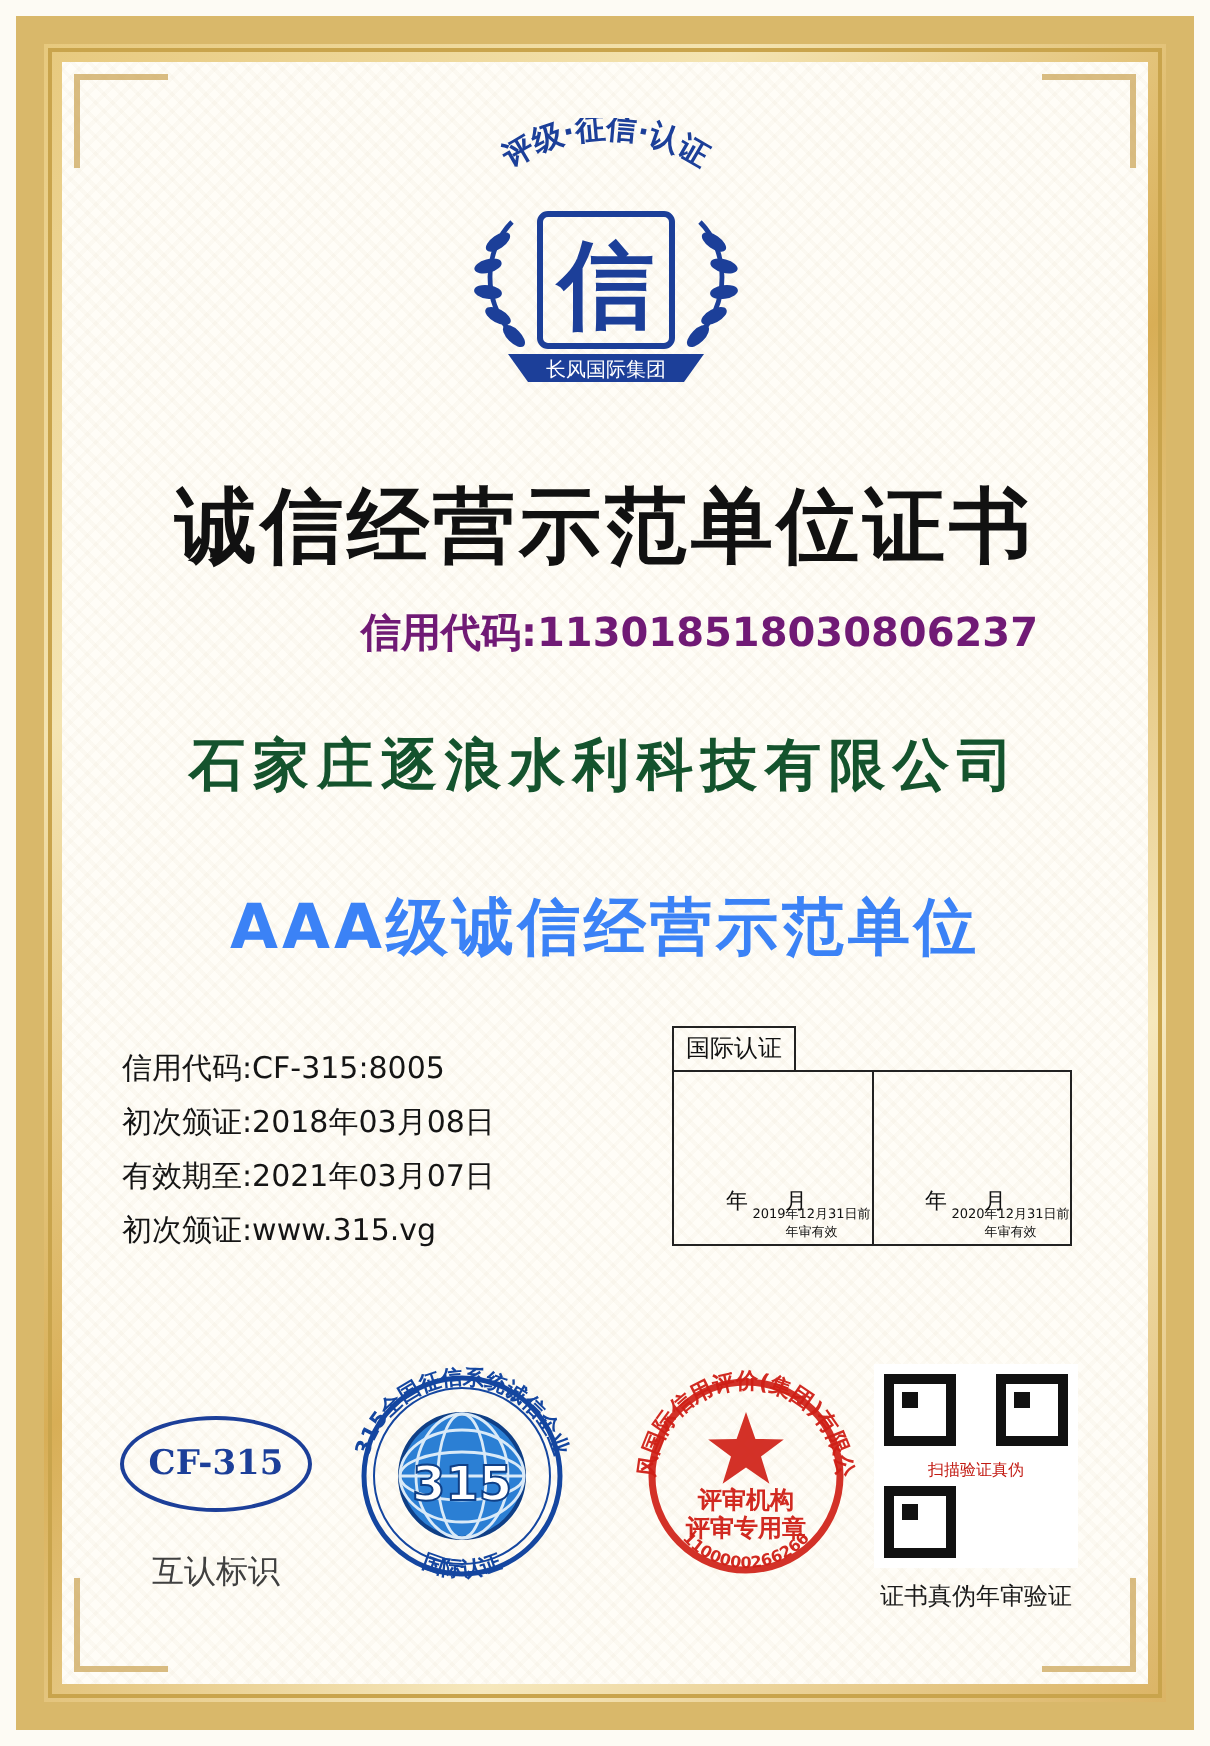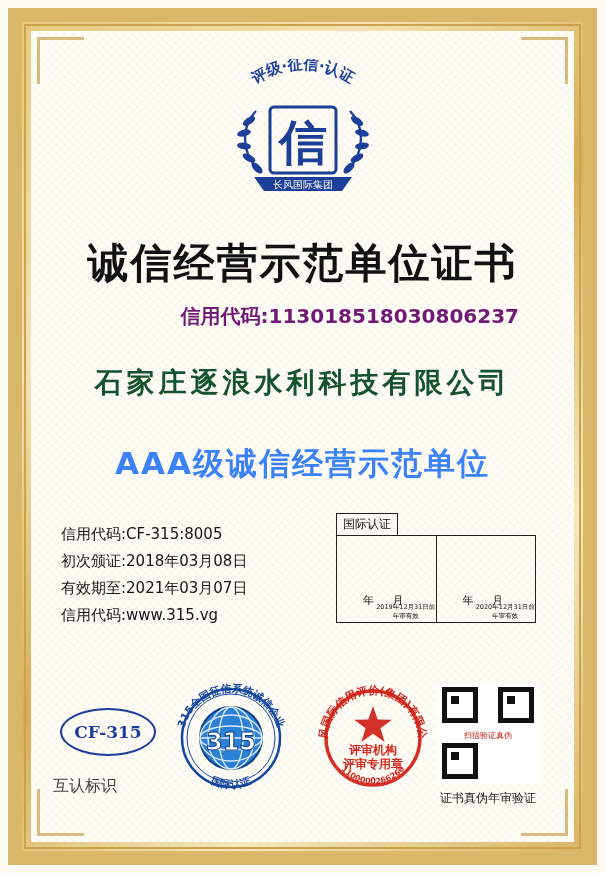--- a/index.html
+++ b/index.html
@@ -206,20 +206,21 @@
     bottom: 26px;
     height: 140px;
   }
 
   
   .seal-cf {
     position: absolute;
     left: 22px;
     top: 32px;
     width: 110px;
+    text-align: center;
   }
   .cf-oval {
     width: 92px;
     height: 44px;
     margin: 0 auto;
     border: 2px solid #1c3f99;
     border-radius: 50%;
     display: flex;
     align-items: center;
     justify-content: center;
@@ -364,21 +365,21 @@
     </div>
 
     <div class="company">石家庄逐浪水利科技有限公司</div>
 
     <div class="rating">AAA级诚信经营示范单位</div>
 
     <div class="details">
       <div>信用代码:CF-315:8005</div>
       <div>初次颁证:2018年03月08日</div>
       <div>有效期至:2021年03月07日</div>
-      <div>信用代码:www.315.vg</div>
+      <div>初次颁证:www.315.vg</div>
     </div>
 
     <div class="review-box">
       <div class="review-title">国际认证</div>
       <div class="review-table">
         <div class="review-cell">
           <div class="ym">年 月</div>
           <div class="note">2019年12月31日前年审有效</div>
         </div>
         <div class="review-cell">

